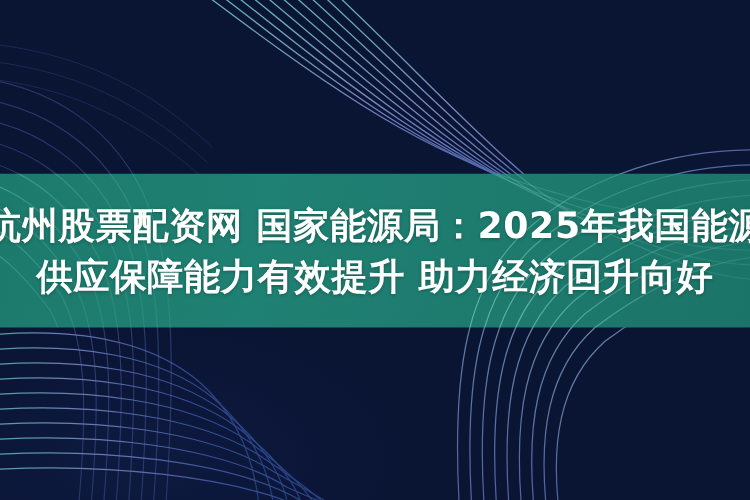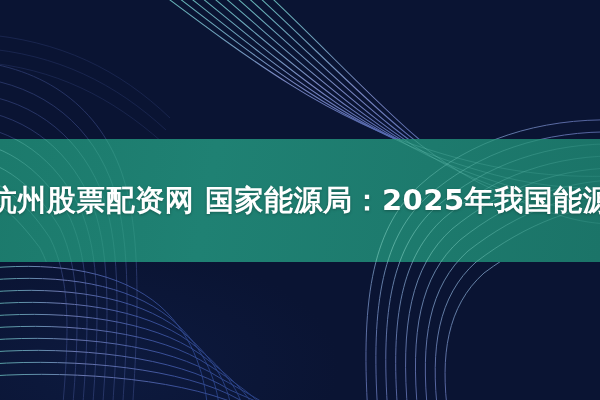--- a/index.html
+++ b/index.html
@@ -208,15 +208,16 @@
         <path d="M174,-15 C274,64 350,128 446,160 C516,184 562,190 621,188"></path>
         <path d="M198,-15 C298,68 370,136 462,170 C532,196 570,202 627,200"></path>
         <path d="M222,-15 C322,72 390,144 478,180 C548,208 578,214 633,212"></path>
         <path d="M246,-15 C346,76 410,152 494,190 C564,220 586,226 639,224"></path>
       </g>
     </svg>
   </div>
 
   <div class="headline">
     <div class="line">杭州股票配资网 国家能源局：2025年我国能源</div>
+    <div class="line">供应保障能力有效提升 助力经济回升向好</div>
   </div>
 
 </div>
 
 </body></html>

